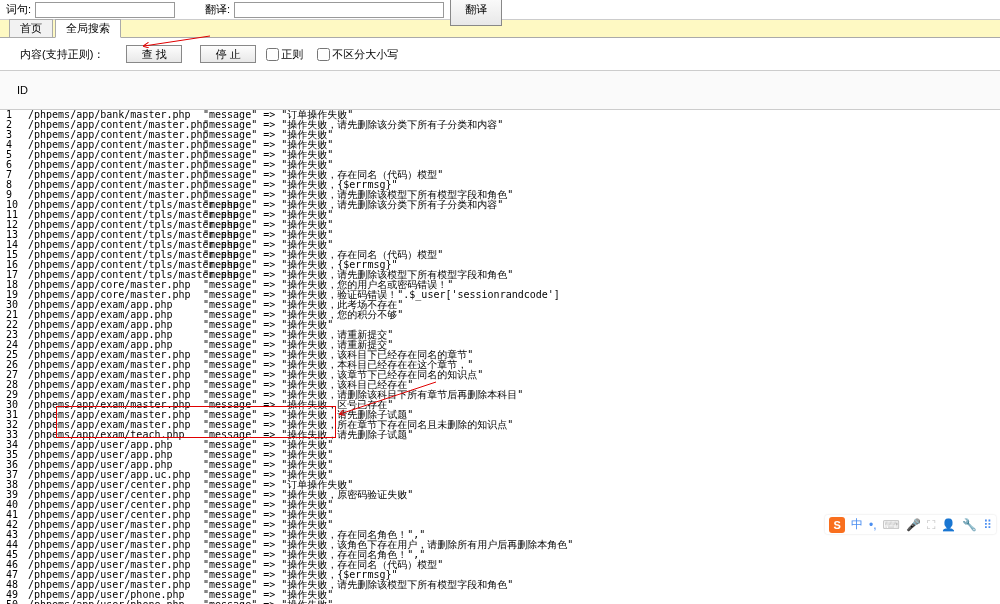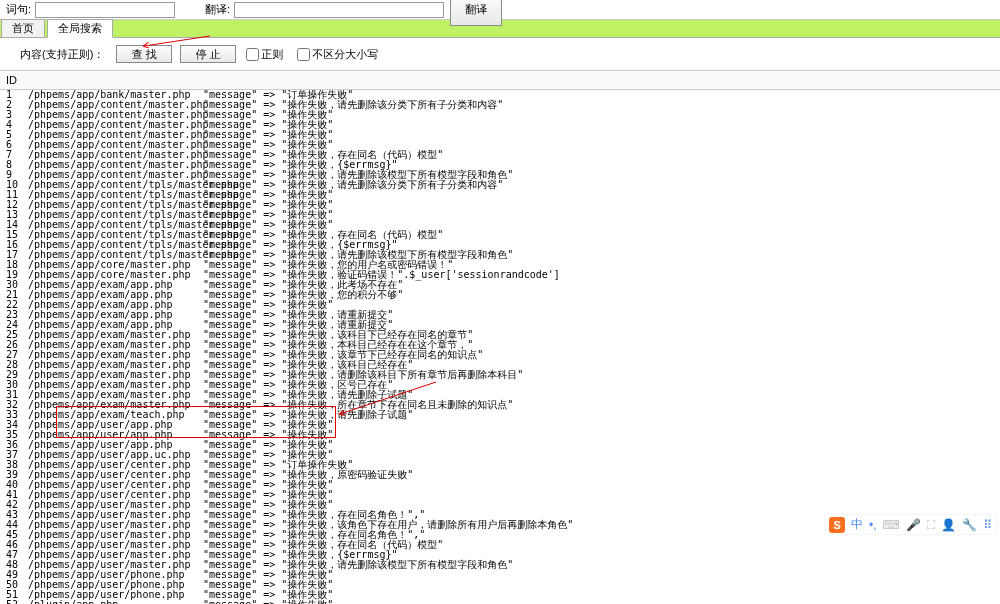--- a/index.html
+++ b/index.html
@@ -3,30 +3,30 @@
 <meta charset="utf-8">
 <style>
 * { margin: 0; padding: 0; box-sizing: border-box; }
 body { font-family: "Microsoft YaHei", Arial, sans-serif; font-size: 11px; background: #fff; width: 1000px; height: 604px; overflow: hidden; position: relative; }
 .topbar { display: flex; align-items: center; padding: 2px 6px; border-bottom: 1px solid #ccc; height: 20px; }
 .topbar label { margin-right: 4px; }
 .topbar input[type=text] { border: 1px solid #999; height: 16px; padding: 0 2px; font-size: 11px; }
 .topbar .input-wordquery { width: 140px; margin-right: 30px; }
 .topbar .input-translate { width: 210px; margin-right: 6px; }
 .topbar button { font-size: 11px; padding: 0 14px; height: 32px; border: 1px solid #888; background: linear-gradient(#fdfdfd,#e8e8e8); }
-.tabsrow { display: flex; align-items: flex-end; border-bottom: 1px solid #aaa; height: 18px; padding-left: 1px; background:#bef264;}
+.tabsrow { display: flex; align-items: flex-end; border-bottom: 1px solid #aaa; height: 18px; padding-left: 9px; background:#fef9c3;}
 .tab { border: 1px solid #aaa; border-bottom: 1px solid #fff; padding: 1px 10px; margin-right: 2px; background: #fff; position: relative; top: 1px; font-size: 11px; }
 .tab.inactive { background: #f2f2f2; border-bottom:1px solid #aaa; }
 .searchrow { display: flex; align-items: center; padding: 6px 20px; height: 32px; }
 .searchrow label { margin-right: 4px; }
 .searchrow select, .searchrow input.combo { width: 170px; height: 18px; border: 1px solid #666; font-size: 11px; padding: 0 4px; }
-.searchrow button { margin-left: 8px; width: 56px; height: 18px; border:1px solid #888; background:linear-gradient(#fdfdfd,#e8e8e8); font-size:11px;}
+.searchrow button { margin-left: 18px; width: 56px; height: 18px; border:1px solid #888; background:linear-gradient(#fdfdfd,#e8e8e8); font-size:11px;}
 .searchrow .chk { margin-left: 10px; display: flex; }
 .searchrow .chk input { margin-right: 2px; }
-.hdr { display: flex; border-top: 1px solid #ccc; border-bottom: 1px solid #ccc; background: #fafafa; padding: 3px 0; font-size: 11px; }
+.hdr { display: flex; border-top: 1px solid #ccc; border-bottom: 1px solid #ccc; background: #fafafa; padding: 13px 0; font-size: 11px; text-align: right; }
 .col-id { width: 28px; padding-left: 6px; }
 .col-path { width: 175px; }
 .col-detail { flex: 1; }
 .rows { font-family: Consolas, monospace; font-size: 10px; line-height: 10px; overflow: hidden; }
 .row { display: flex; padding: 0; white-space: nowrap; }
 .row .col-id { color: #000; }
 .row .col-path { color: #000; }
 .row .col-detail { color: #000; }
 .highlight-box { position: absolute; border: 1px solid #e00000; pointer-events: none; }
 .arrow svg { position: absolute; pointer-events:none; }

